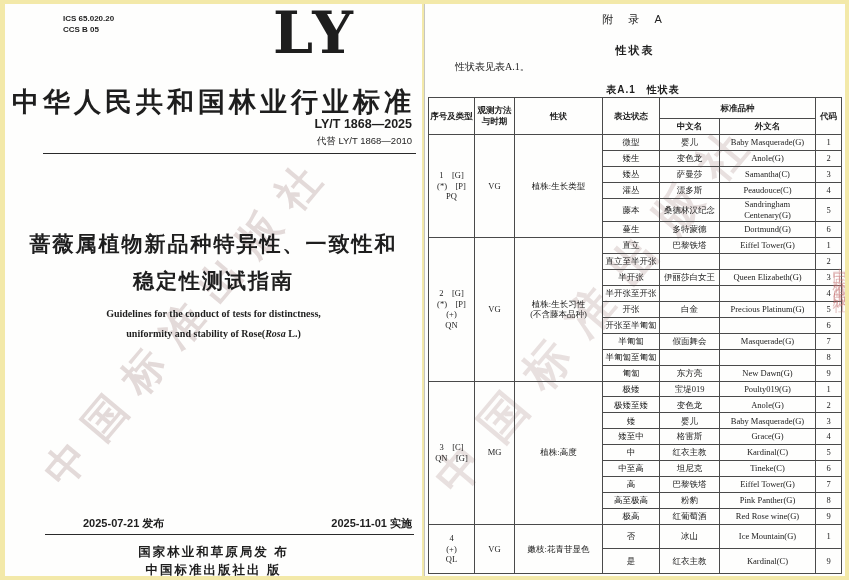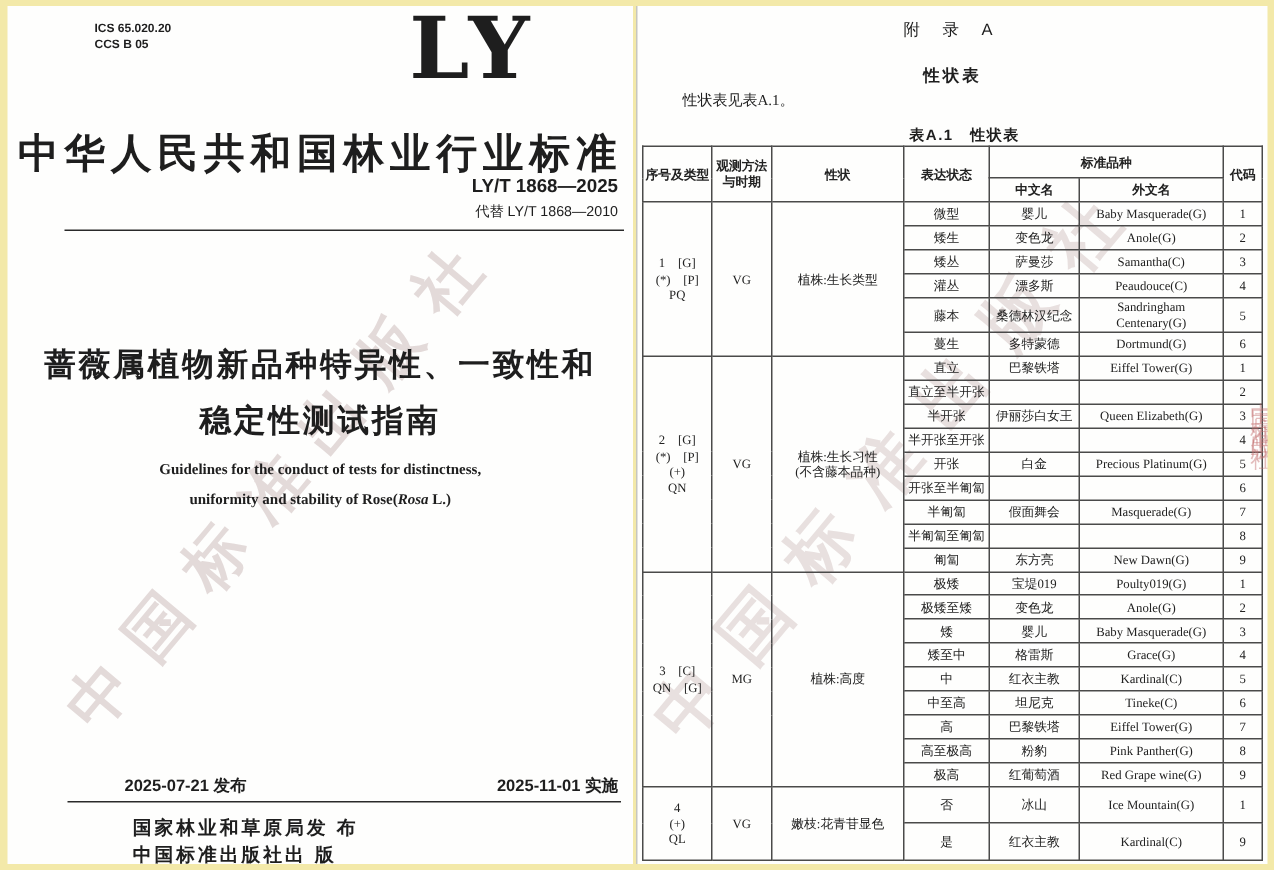--- a/index.html
+++ b/index.html
@@ -39,21 +39,21 @@
   .std-name{top:80px;font-size:27px;font-weight:bold;letter-spacing:4px;}
   .std-no{right:10px;top:113px;font-size:12.5px;font-weight:bold;}
   .std-replace{right:10px;top:131px;font-size:9.5px;font-weight:normal;text-align:center;}
   .rule-top{left:38px;right:6px;top:149px;border-top:1.5px solid #2a2a2a;height:0;}
   .title-cn{top:222px;font-size:21px;font-weight:bold;letter-spacing:2px;line-height:1.75;}
   .title-en{top:300px;font-size:10px;font-weight:bold;line-height:2.0;}
   .dates{left:42px;right:10px;top:512px;display:flex;justify-content:space-between;font-size:11px;font-weight:bold;margin-left:36px;}
   .rule-bot{left:40px;right:8px;top:530px;border-top:1.5px solid #2a2a2a;height:0;}
   .pub{top:539px;}
   .pub-inner{display:inline-block;width:250px;text-align:left;}
-  .pub-row{display:flex;justify-content:flex-start;font-size:12.5px;font-weight:bold;line-height:1.45;letter-spacing:2px;}
+  .pub-row{display:flex;justify-content:center;font-size:12.5px;font-weight:bold;line-height:1.45;letter-spacing:2px;}
 
   
   .apx-a{top:8px;font-size:11px;font-weight:normal;letter-spacing:6px;}
   .apx-norm{top:24px;font-size:9.5px;letter-spacing:1px;}
   .apx-name{top:39px;font-size:11px;font-weight:bold;letter-spacing:2px;}
   .intro{left:30px;top:56px;font-size:10px;}
   .caption{top:79px;font-size:10px;font-weight:bold;letter-spacing:1px;padding-left:16px;}
 
   table.traits{
     position:absolute;z-index:1;left:3px;top:93px;
@@ -307,21 +307,21 @@
         </tr>
         <tr>
           <td>高至极高</td>
           <td>粉豹</td>
           <td class="en">Pink Panther(G)</td>
           <td>8</td>
         </tr>
         <tr>
           <td>极高</td>
           <td>红葡萄酒</td>
-          <td class="en">Red Grape wine(G)</td>
+          <td class="en">Red Rose wine(G)</td>
           <td>9</td>
         </tr>
         <tr class="tall">
           <td class="preline" rowspan="2">4
 (+)
 QL</td>
           <td rowspan="2">VG</td>
           <td class="preline" rowspan="2">嫩枝:花青苷显色</td>
           <td>否</td>
           <td>冰山</td>

